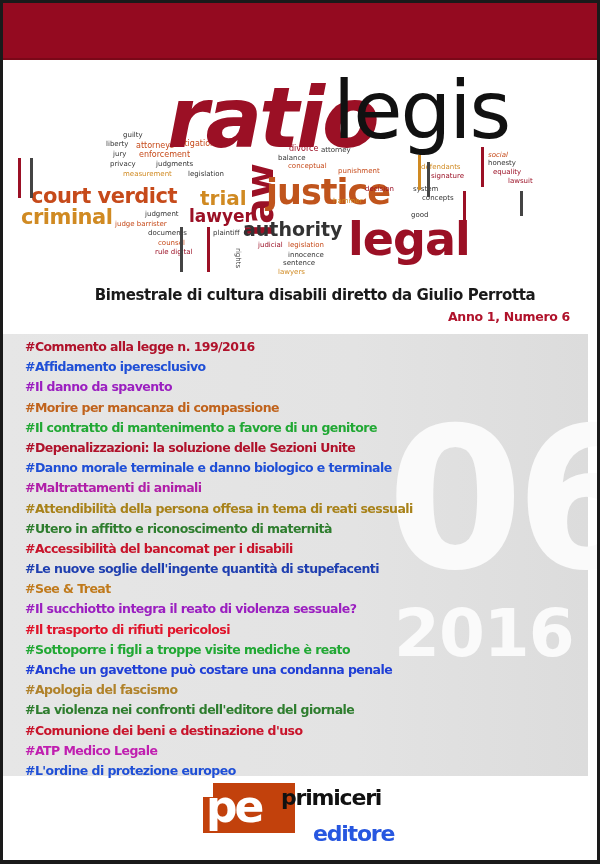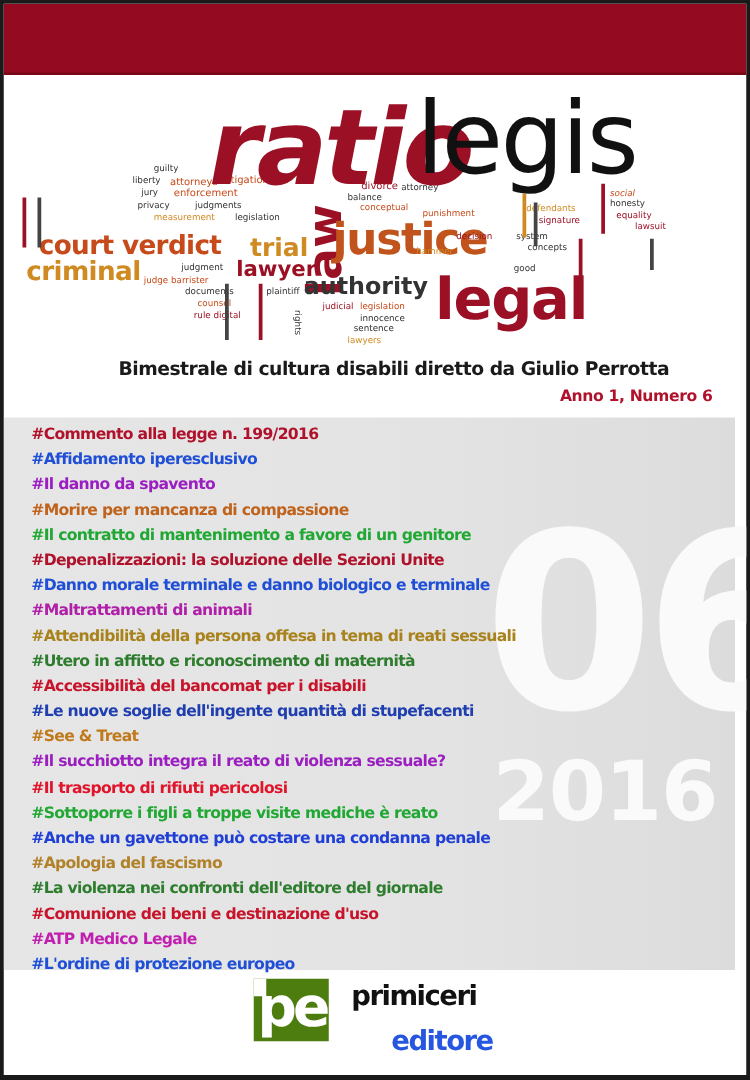--- a/index.html
+++ b/index.html
@@ -51,21 +51,21 @@
     color: #fafafa; line-height: 1; letter-spacing: -1px;
     font-family: "DejaVu Sans", sans-serif;
   }
   .topics { position: absolute; left: 22px; top: 334px; }
   .topic {
     display: block; height: 20.2px; line-height: 20.2px; font-size: 12.5px; font-weight: bold;
     letter-spacing: -0.55px; white-space: nowrap; cursor: pointer;
   }
   .logo { position: absolute; left: 200px; top: 780px; width: 220px; height: 54px; }
   .logo-box {
-    position: absolute; left: 0; top: 0; width: 60px; height: 50px; background: #4d7c0f;
+    position: absolute; left: 0; top: 0; width: 92px; height: 50px; background: #c2410c;
   }
   .logo-box .pe {
     position: absolute; left: 3px; top: 2px; font-size: 44px; font-weight: bold; color: #ffffff;
     letter-spacing: -3px; line-height: 1; font-family: "DejaVu Sans", sans-serif;
   }
   .logo-box .notch { position: absolute; left: 0; top: 0; width: 10px; height: 14px; background: #ffffff; }
   .logo-name {
     position: absolute; left: 78px; top: 4px; font-size: 22px; font-weight: bold; color: #111;
     letter-spacing: -1.2px; line-height: 1;
   }

